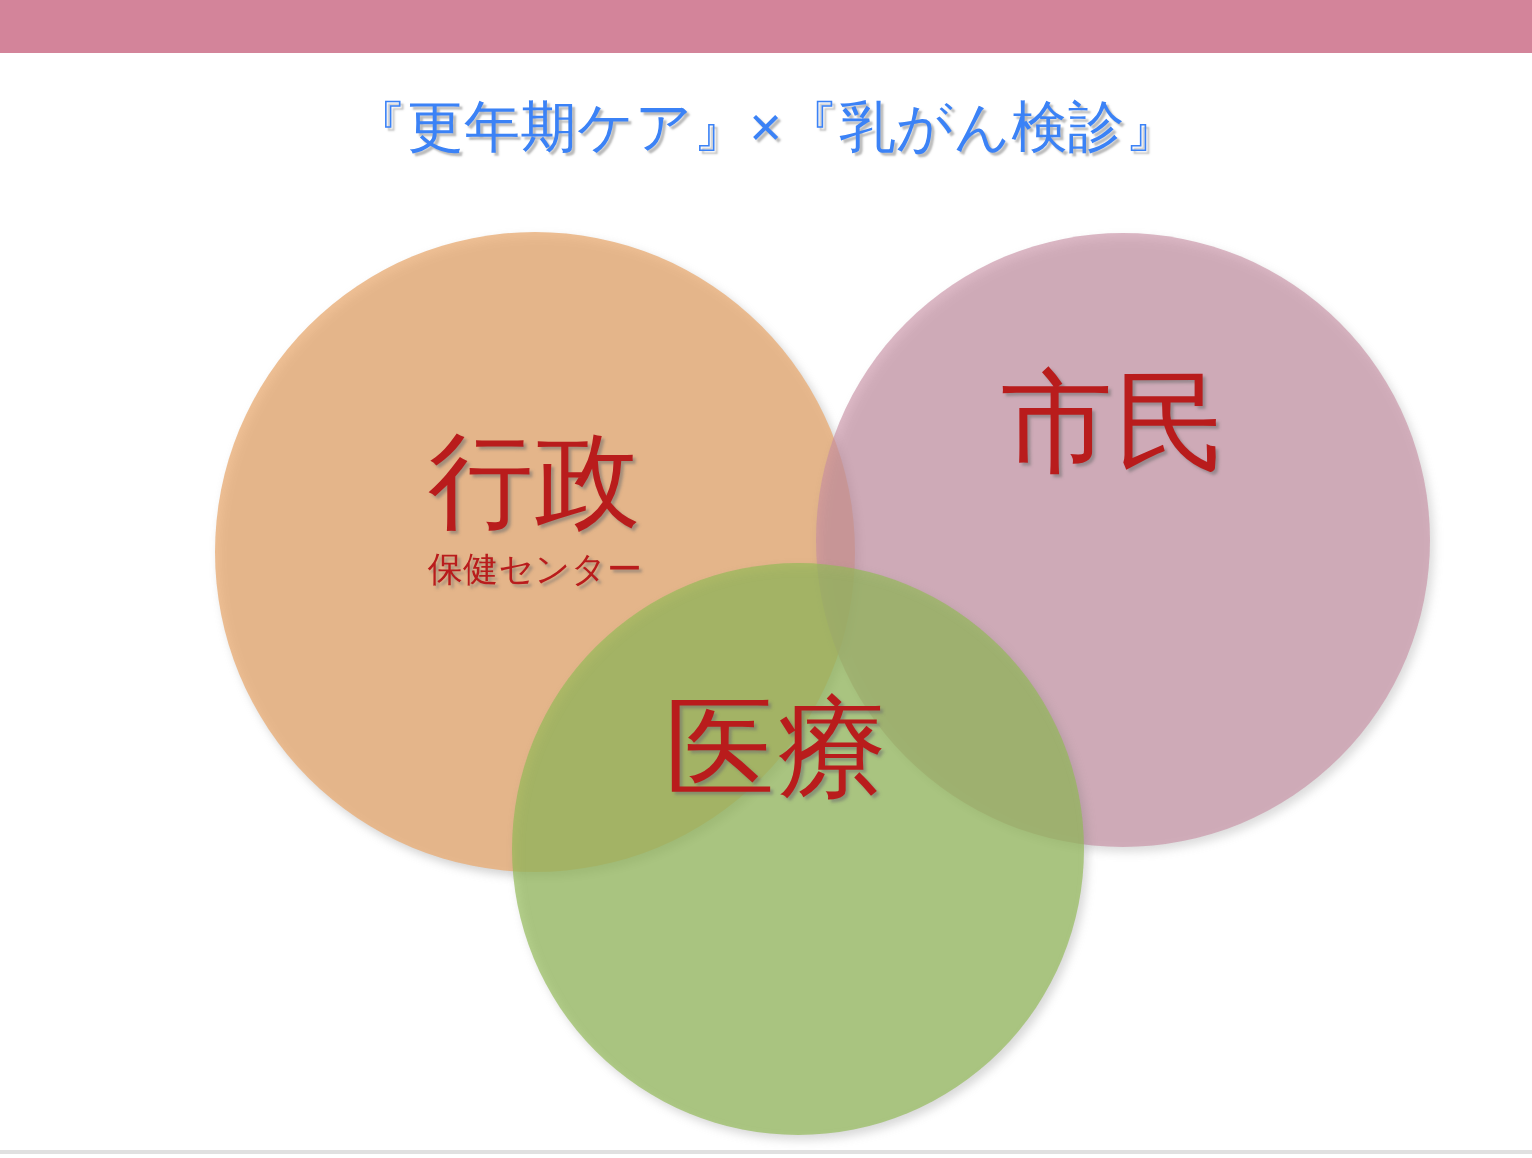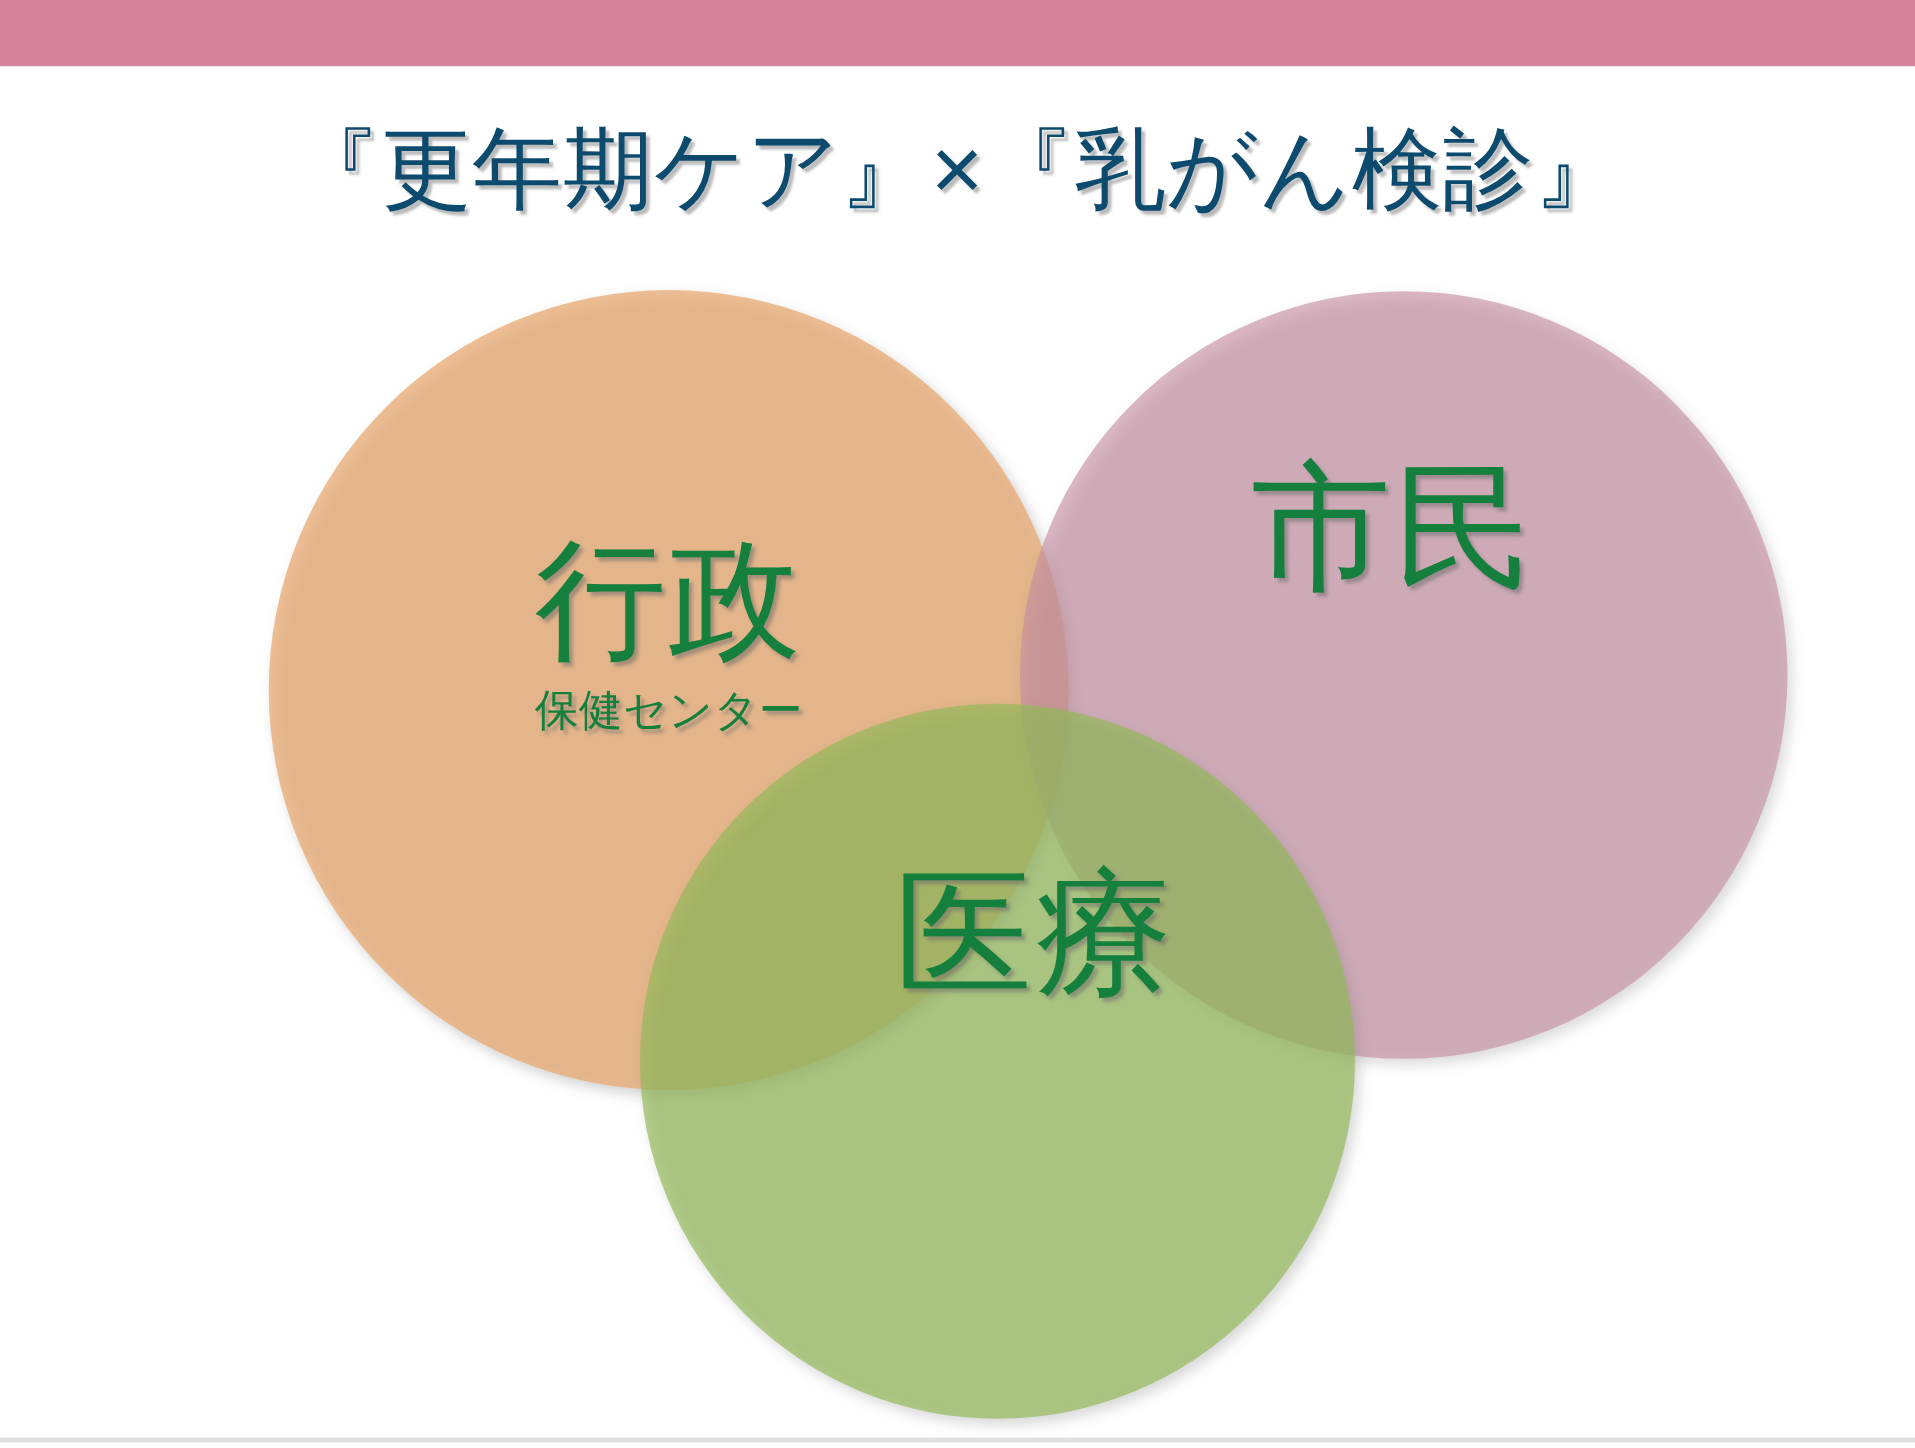--- a/index.html
+++ b/index.html
@@ -29,24 +29,24 @@
     height: 53px;
     background: #d3849a;
   }
   
   .title {
     position: absolute;
     left: 0;
     top: 96px;
     width: 1532px;
     text-align: center;
-    font-size: 72px;
+    font-size: 56px;
     line-height: 1.12;
     font-weight: 400;
-    color: #0c4a6e;
+    color: #3b82f6;
     letter-spacing: 0.01em;
     text-shadow: 3px 3px 2px rgba(130,130,130,0.55);
     white-space: nowrap;
   }
   
   .venn {
     position: absolute;
     left: 0;
     top: 0;
     width: 1532px;
@@ -75,21 +75,21 @@
   .circle-medical {
     left: 512px;
     top: 563px;
     width: 572px;
     height: 572px;
     background: rgba(146, 186, 85, 0.68);
   }
   
   .label {
     position: absolute;
-    color: #15803d;
+    color: #b91c1c;
     text-align: center;
     text-shadow: 3px 3px 3px rgba(110,110,110,0.55);
     white-space: nowrap;
     line-height: 1.06;
   }
   .label-admin {
     left: 300px;
     top: 425px;
     width: 470px;
   }
@@ -114,21 +114,21 @@
     font-size: 112px;
     letter-spacing: 0.01em;
   }
   .label-npo .big2 {
     display: block;
     font-size: 112px;
     margin-top: -6px;
     letter-spacing: 0.02em;
   }
   .label-medical {
-    left: 628px;
+    left: 577px;
     top: 690px;
     width: 400px;
   }
   .label-medical .big {
     display: block;
     font-size: 110px;
     letter-spacing: 0.02em;
   }
   .label-medical .big2 {
     display: block;

